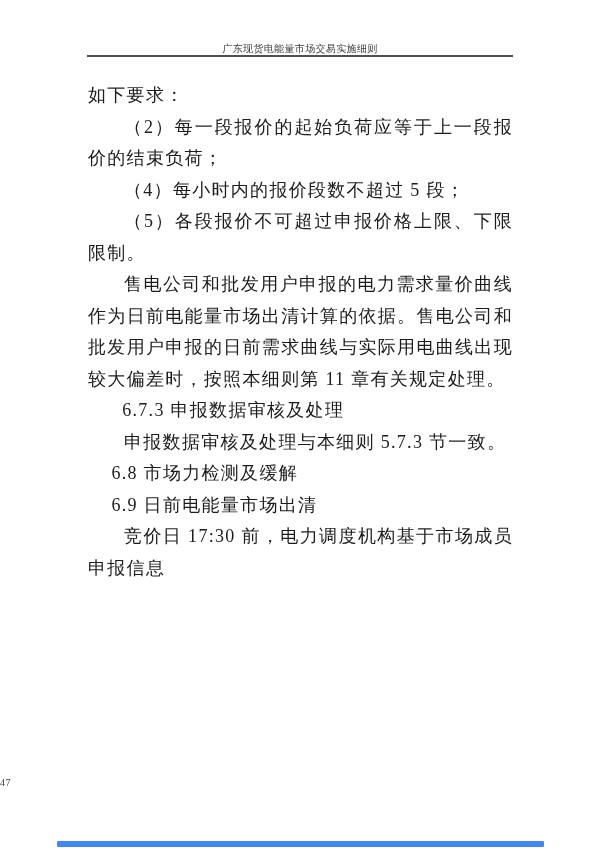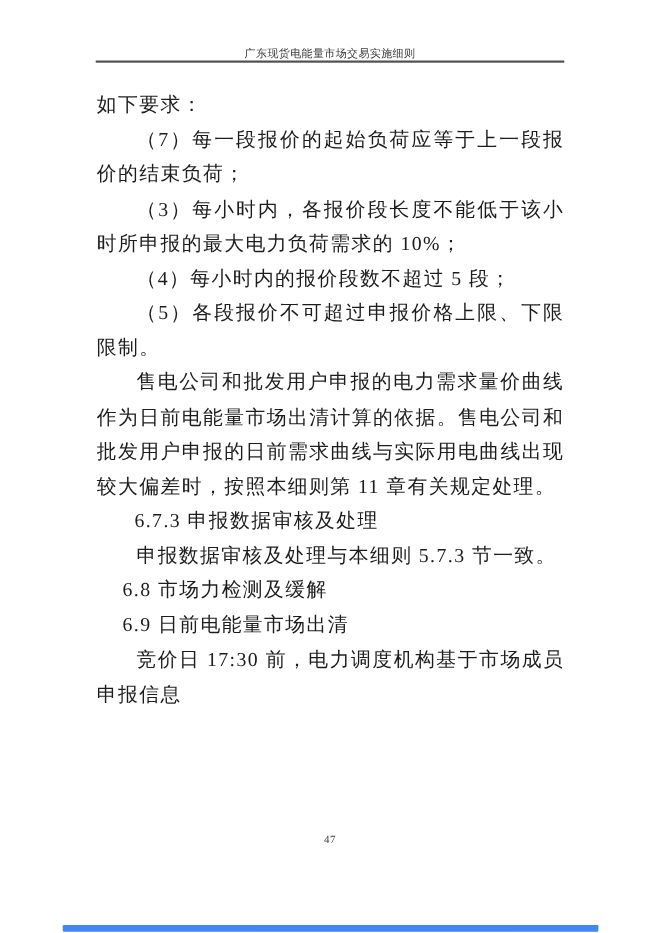--- a/index.html
+++ b/index.html
@@ -47,24 +47,23 @@
     word-break: break-all;
   }
   .para      { text-indent: 2em; }
   .no-indent { text-indent: 0; }
   .head      { text-align: left; }
   .head.sub  { text-indent: 1.9em; }
   .head.main { text-indent: 1.3em; }
   
   .footer {
     position: absolute;
-    top: 758px;
+    top: 777px;
     left: 0;
     width: 100%;
-    text-align: center;
     font-size: 10px;
     color: #454545;
     letter-spacing: 0.5px;
   }
   .accent-bar {
     position: absolute;
     bottom: 1px;
     left: 57px;
     width: 487px;
     height: 6px;
@@ -74,22 +73,21 @@
 </head>
 <body>
 
 <div class="page">
 
   <div class="header-title">广东现货电能量市场交易实施细则</div>
   <div class="header-rule"></div>
 
   <div class="content">
     <p class="para no-indent">如下要求：</p>
-    <p class="para">（7）每一段报价的起始负荷应等于上一段报价的结束负荷；</p>
-    <p class="para">（3）每小时内，各报价段长度不能低于该小时所申报的最大电力负荷需求的 10%；</p>
+    <p class="para">（2）每一段报价的起始负荷应等于上一段报价的结束负荷；</p>
     <p class="para">（4）每小时内的报价段数不超过 5 段；</p>
     <p class="para">（5）各段报价不可超过申报价格上限、下限限制。</p>
     <p class="para">售电公司和批发用户申报的电力需求量价曲线作为日前电能量市场出清计算的依据。售电公司和批发用户申报的日前需求曲线与实际用电曲线出现较大偏差时，按照本细则第 11 章有关规定处理。</p>
     <p class="head sub">6.7.3 申报数据审核及处理</p>
     <p class="para">申报数据审核及处理与本细则 5.7.3 节一致。</p>
     <p class="head main">6.8 市场力检测及缓解</p>
     <p class="head main">6.9 日前电能量市场出清</p>
     <p class="para">竞价日 17:30 前，电力调度机构基于市场成员申报信息</p>
   </div>
 

